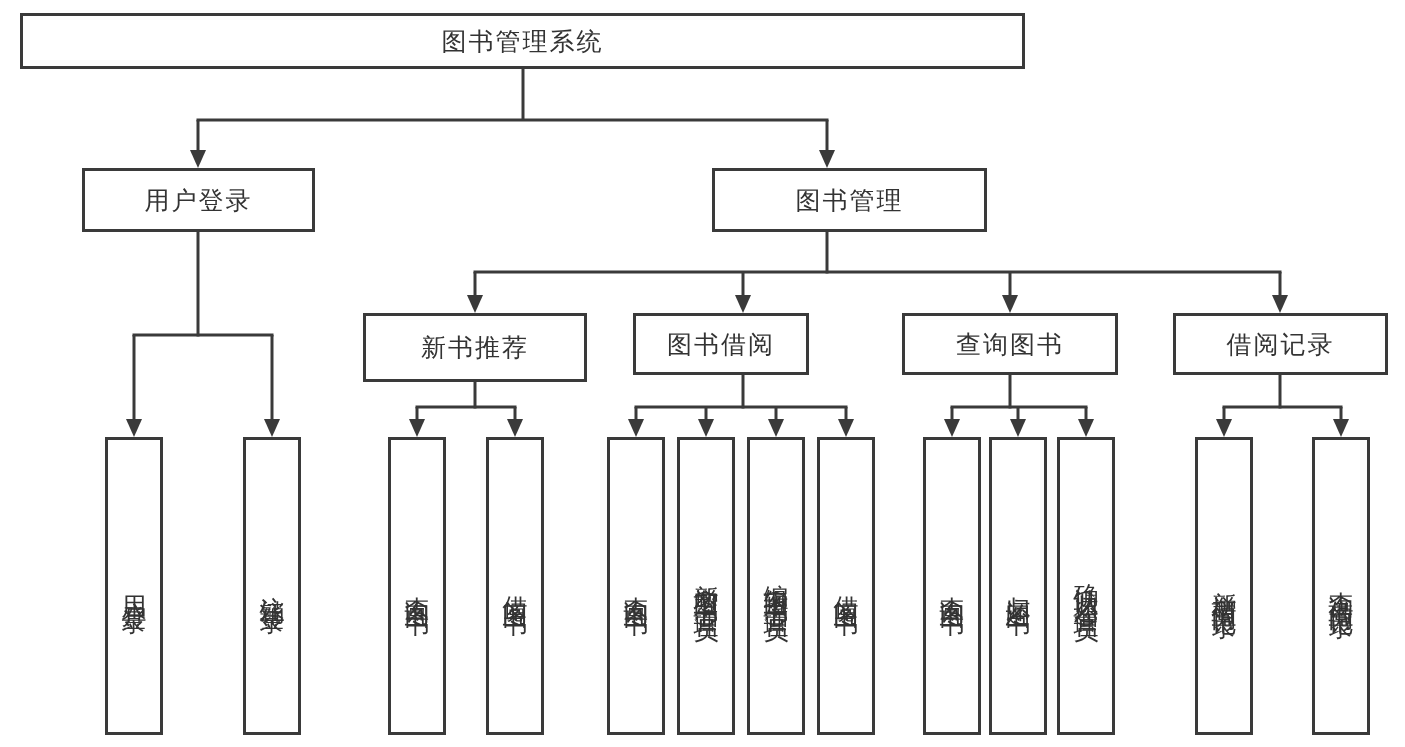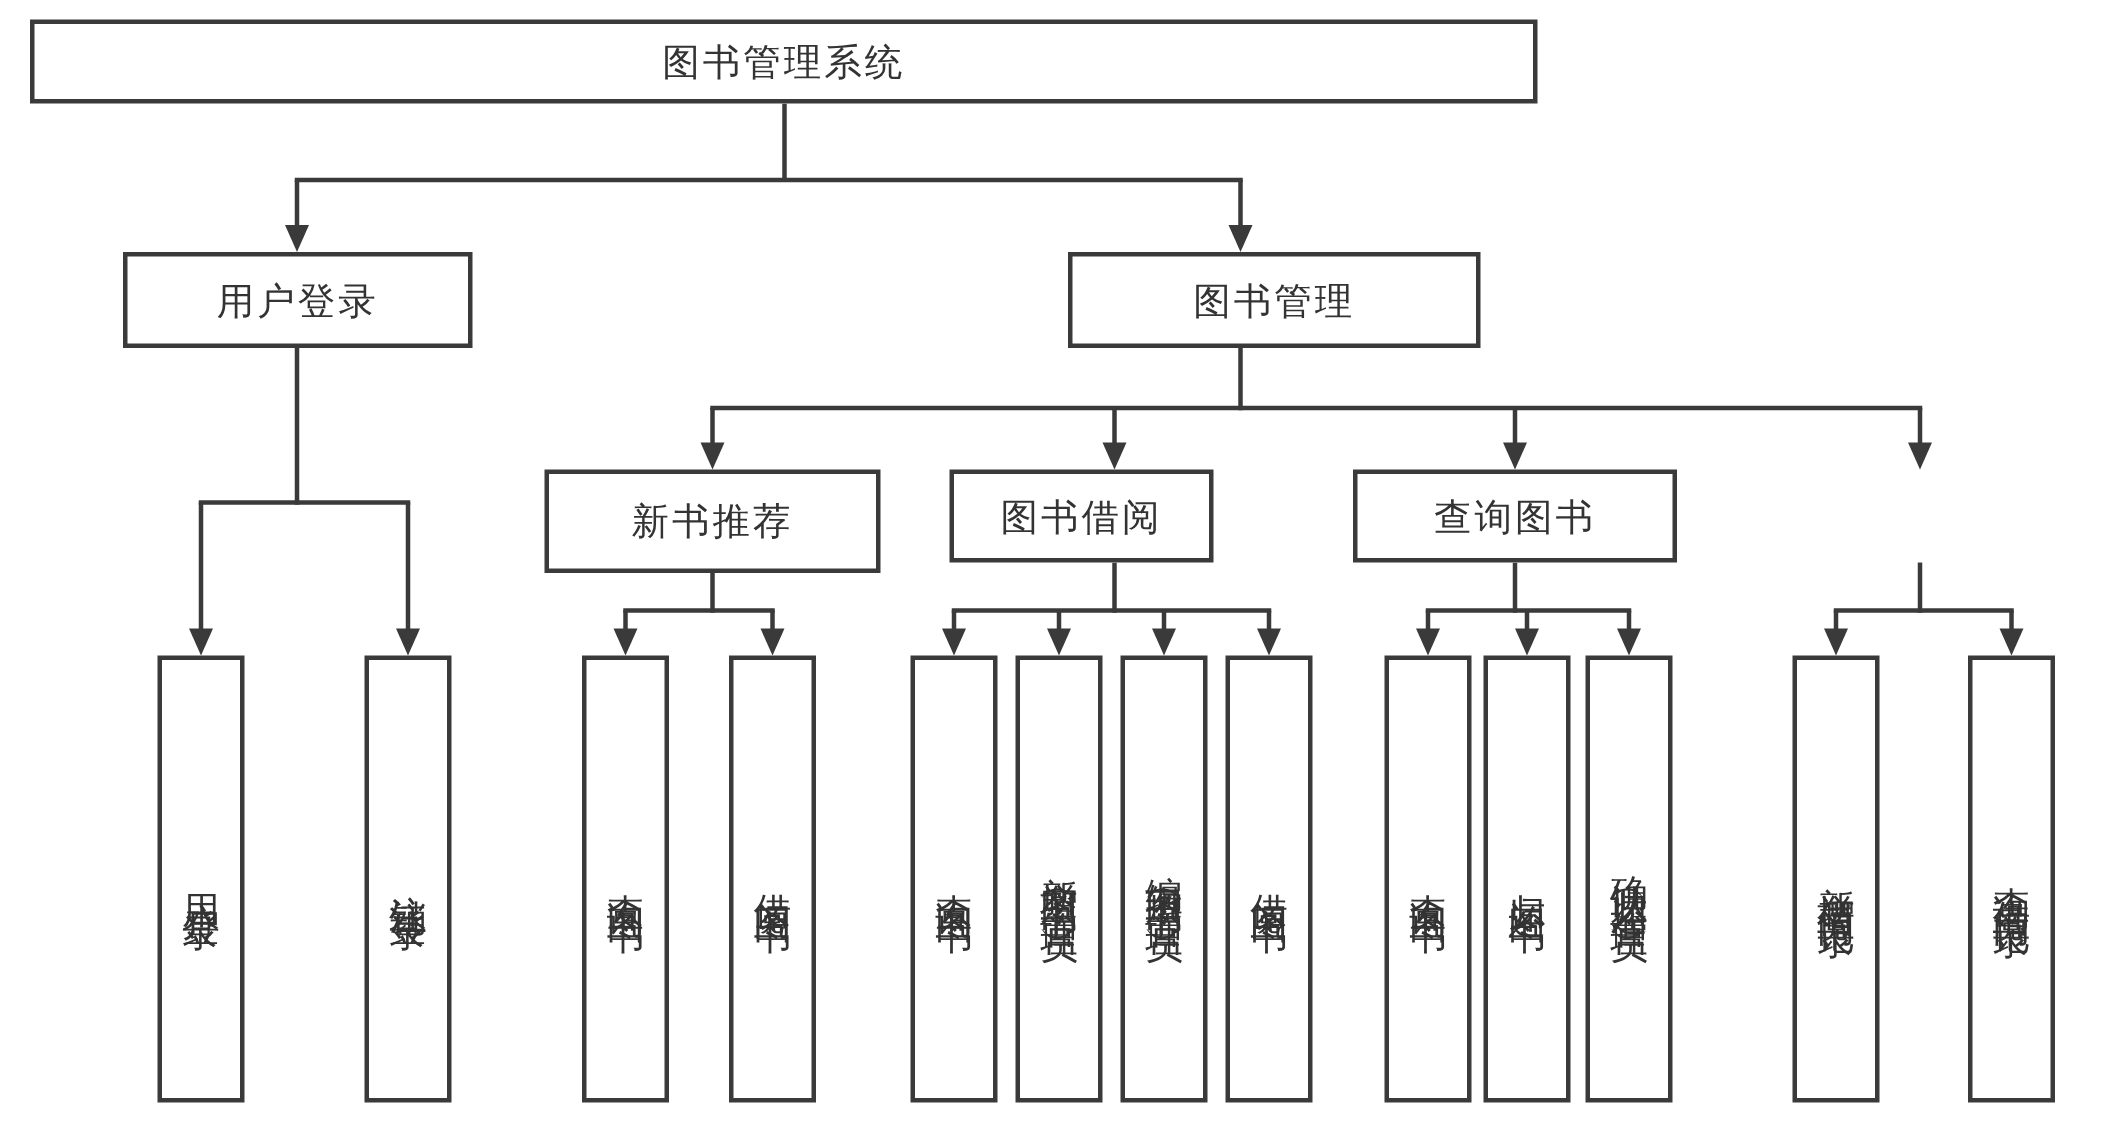--- a/index.html
+++ b/index.html
@@ -127,20 +127,23 @@
 
   <div class="node h" style="left:363px;top:313px;width:224px;height:69px">
     <span>新书推荐</span>
   </div>
   <div class="node h" style="left:633px;top:313px;width:176px;height:62px">
     <span>图书借阅</span>
   </div>
   <div class="node h" style="left:902px;top:313px;width:216px;height:62px">
     <span>查询图书</span>
   </div>
+  <div class="node h" style="left:1173px;top:313px;width:215px;height:62px">
+    <span>借阅记录</span>
+  </div>
 
   <div class="node v" style="left:105px;top:437px;width:58px;height:298px">
     <span class="vtext">用户登录</span>
   </div>
   <div class="node v" style="left:243px;top:437px;width:58px;height:298px">
     <span class="vtext">注销登录</span>
   </div>
 
   <div class="node v" style="left:388px;top:437px;width:58px;height:298px">
     <span class="vtext">查询图书</span>

